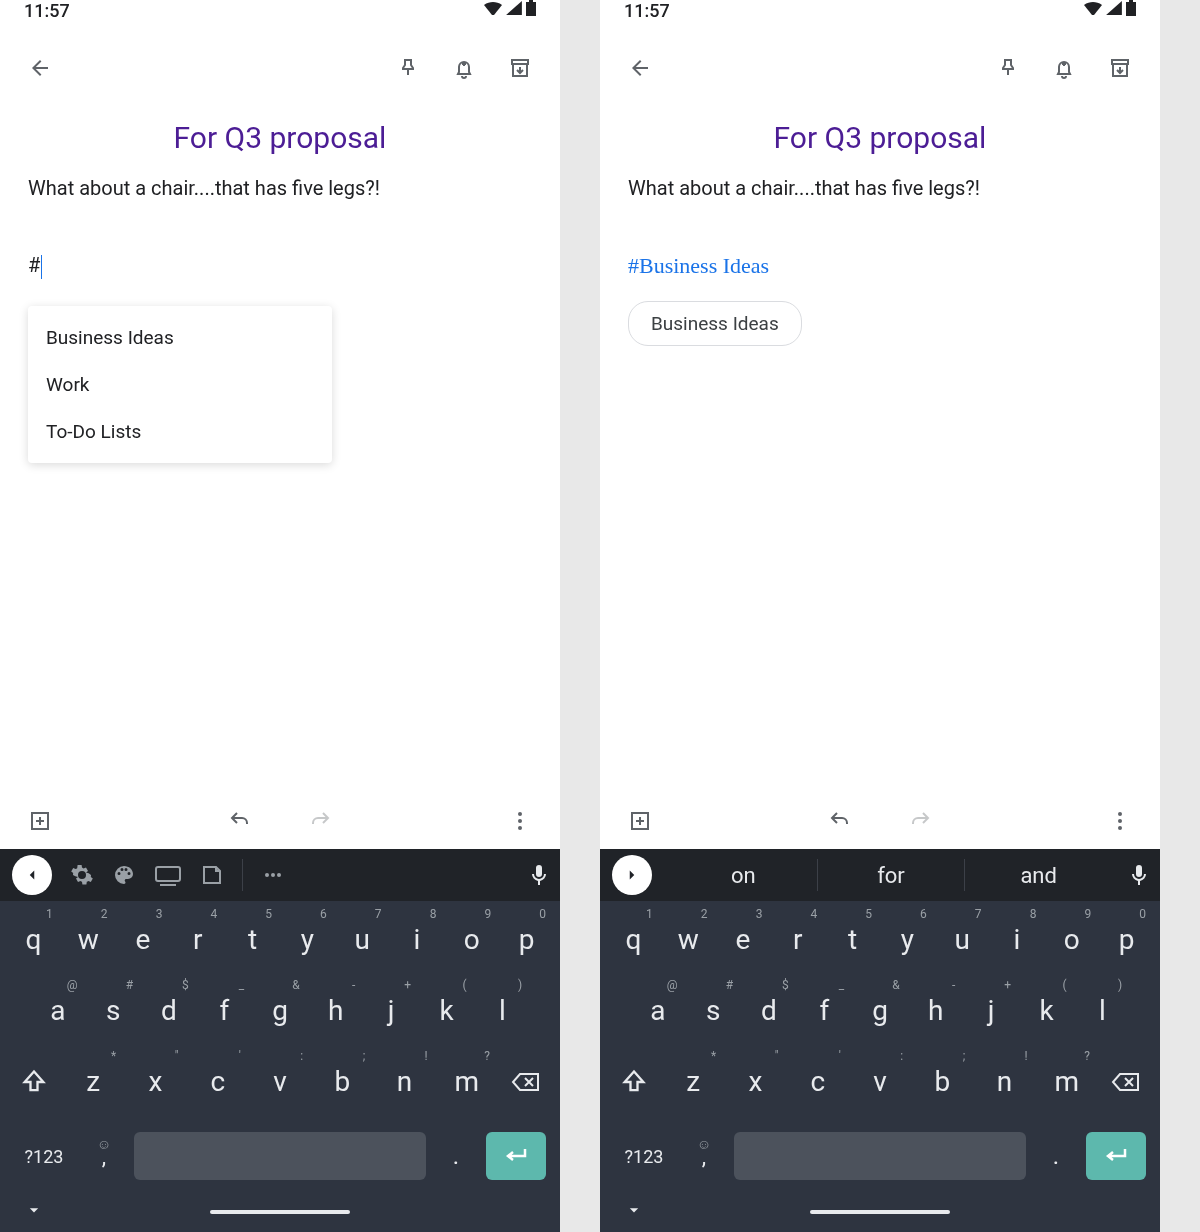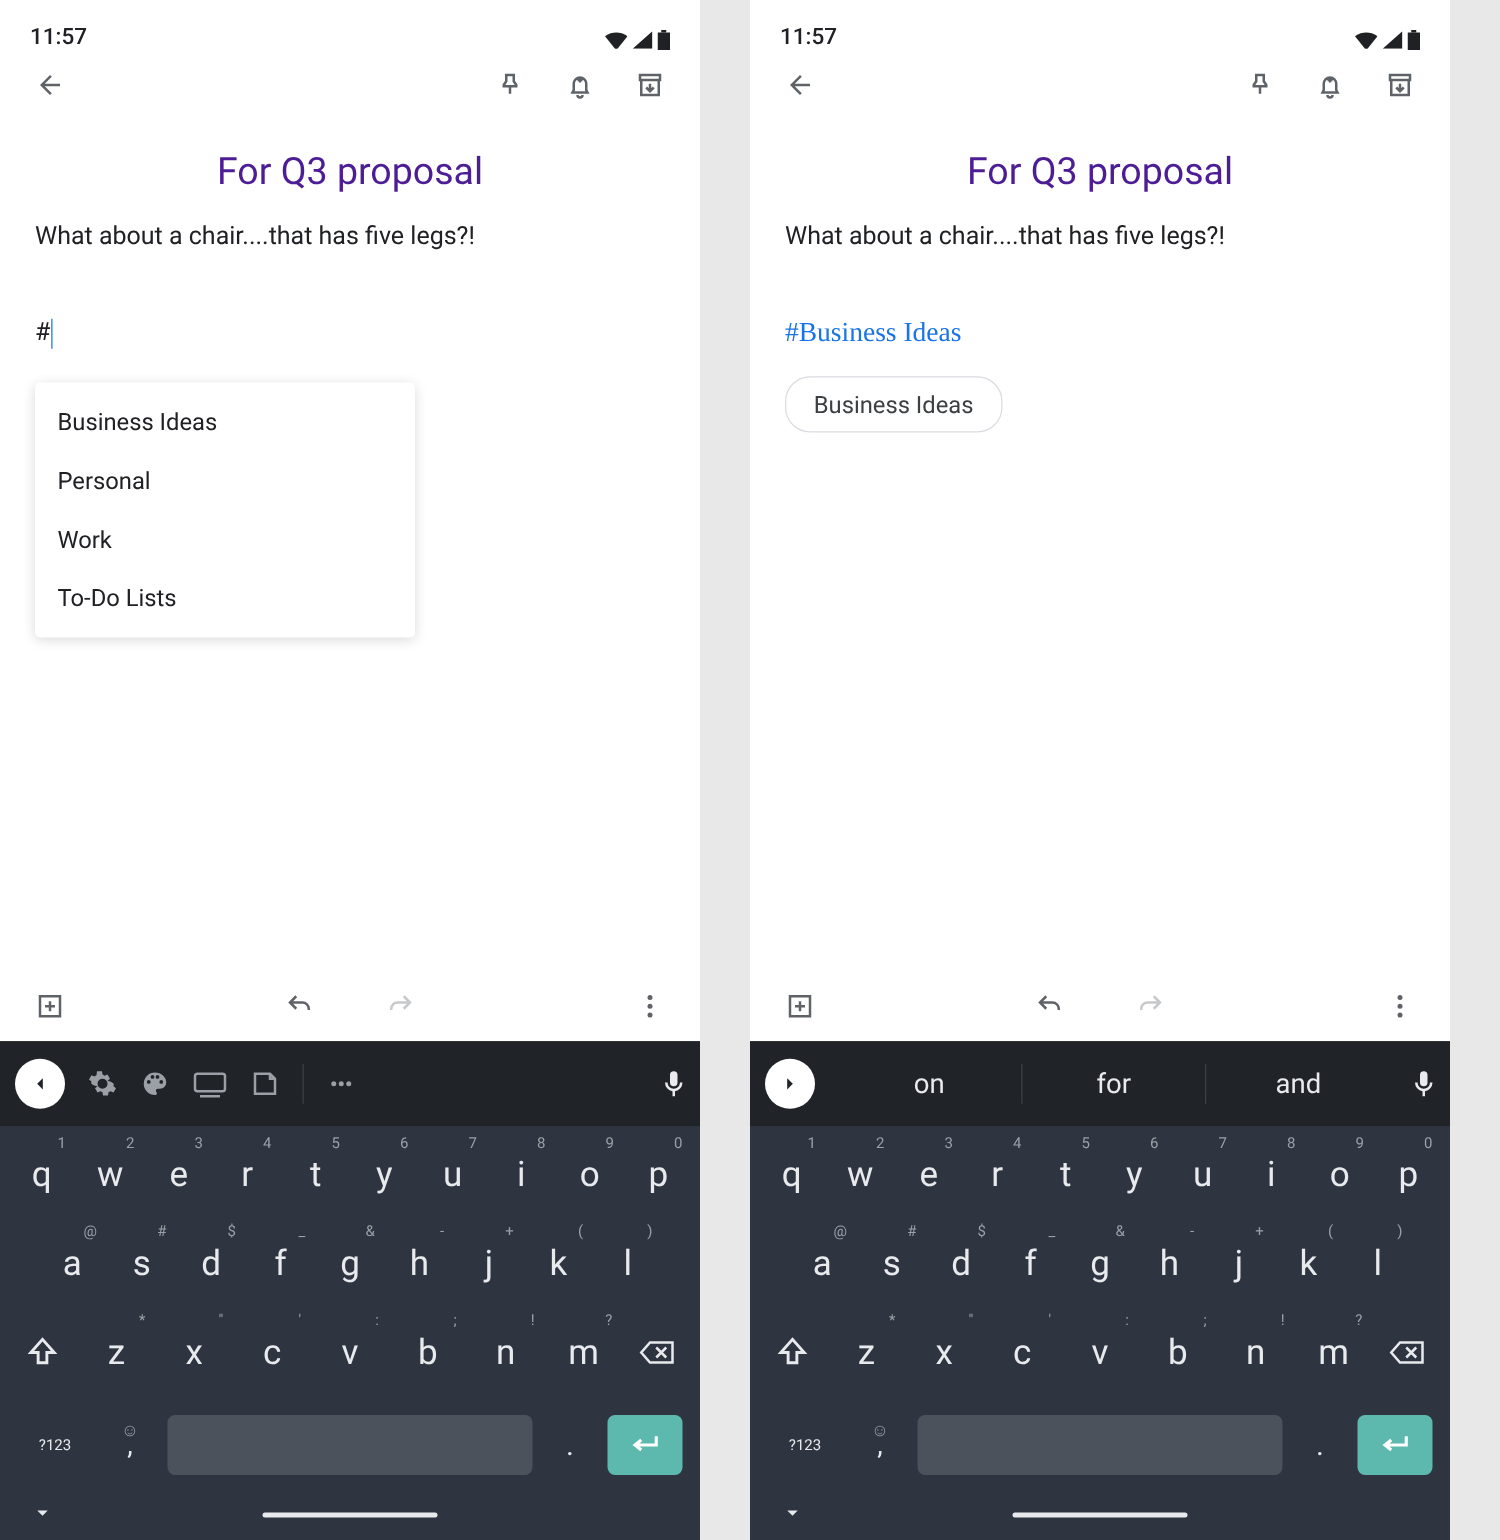--- a/index.html
+++ b/index.html
@@ -16,21 +16,21 @@
       width: 560px;
       height: 1232px;
       background: #ffffff;
       position: relative;
       display: flex;
       flex-direction: column;
     }
     .status-bar {
       height: 40px;
       display: flex;
-      align-items: flex-end;
+      align-items: flex-start;
       justify-content: space-between;
       padding: 0 24px;
       color: #202124;
       font-size: 18px;
       font-weight: 500;
     }
     .status-icons { display: flex; align-items: center; gap: 4px; }
     .status-icons svg { display: block; }
     .app-bar {
       height: 56px;
@@ -116,21 +116,21 @@
       border-top: 0px solid transparent;
     }
     .bottom-toolbar .spacer2 { flex: 1; }
     .bottom-toolbar .center-icons { display: flex; gap: 32px; align-items: center; }
     .keyboard {
       background: #2e3440;
       color: #c9ced6;
       user-select: none;
     }
     .kb-top {
-      height: 68px;
+      height: 52px;
       background: #202328;
       display: flex;
       align-items: center;
       padding: 0 12px;
       gap: 18px;
     }
     .kb-circle {
       width: 40px; height: 40px;
       background: #fff;
       border-radius: 50%;
@@ -194,21 +194,21 @@
     .kb-row-3 .kb-key { flex: 1; }
     .kb-row-4 {
       display: flex;
       align-items: center;
       gap: 10px;
       padding: 10px 8px 0 8px;
     }
     .kb-123 {
       width: 60px;
       text-align: center;
-      font-size: 12px;
+      font-size: 18px;
       color: #e8eaed;
     }
     .kb-emoji {
       width: 40px;
       text-align: center;
       position: relative;
     }
     .kb-emoji .sup {
       font-size: 14px;
       color: #9aa0a6;
@@ -307,21 +307,20 @@
 
   <div class="note-body">
     <div class="note-title">For Q3 proposal</div>
     <div class="note-content">What about a chair....that has five legs?!</div>
     <div class="hash-line">
       <span>#</span><span class="cursor"></span>
     </div>
 
     <div class="autocomplete">
       <div class="autocomplete-item">Business Ideas</div>
-      <div class="autocomplete-item">Personal</div>
       <div class="autocomplete-item">Work</div>
       <div class="autocomplete-item">To-Do Lists</div>
     </div>
   </div>
 
   <div class="bottom-toolbar">
     <div class="icon-btn">
       <svg width="24" height="24" viewBox="0 0 24 24">
           <path fill="none" stroke="#5f6368" stroke-width="2" d="M4 4h16v16H4z M12 8v8 M8 12h8"></path>
         </svg>

